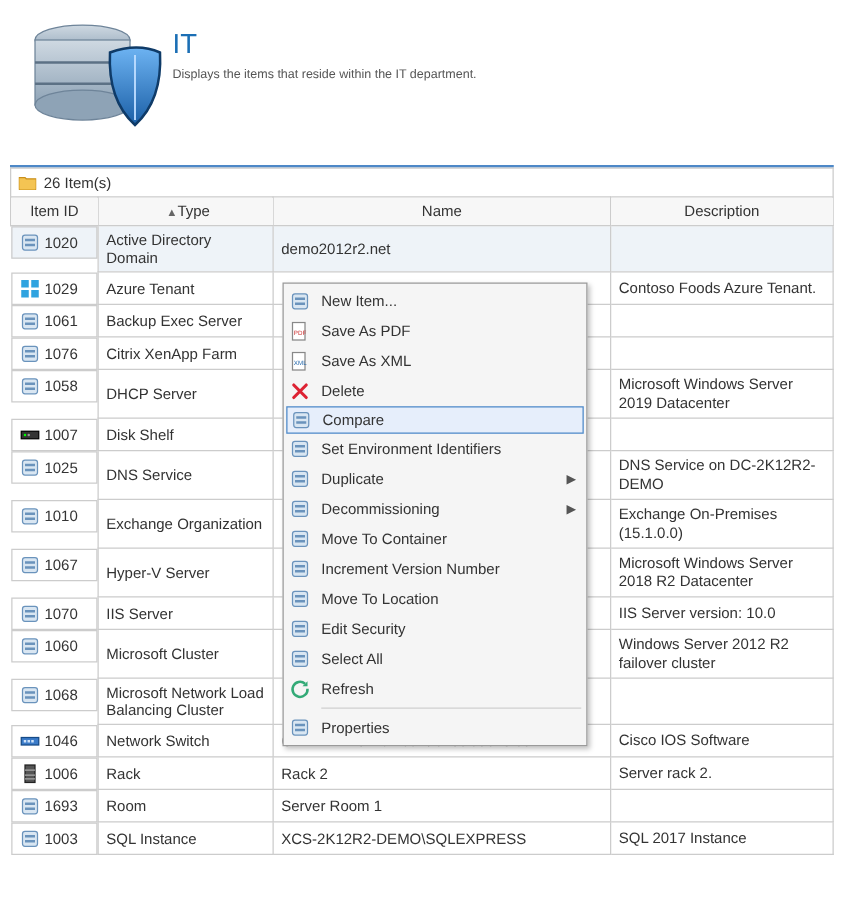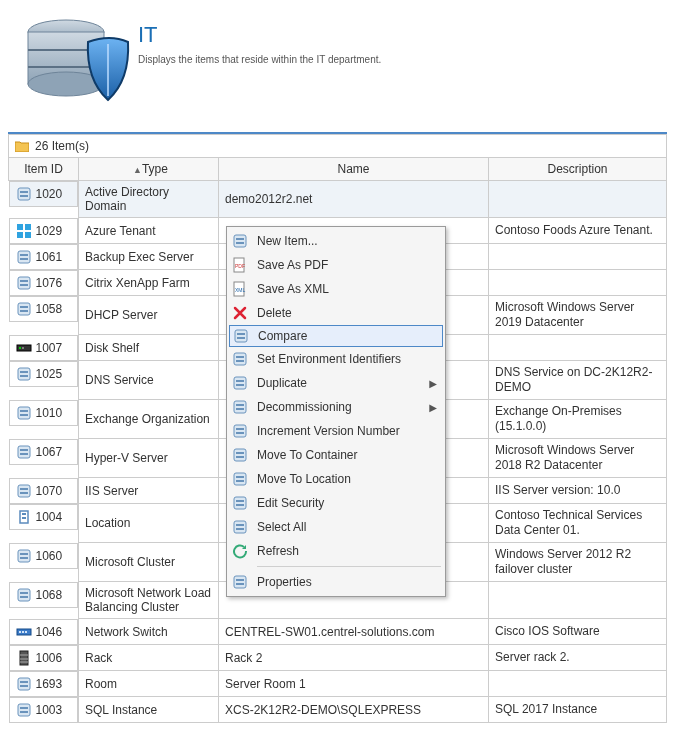--- a/index.html
+++ b/index.html
@@ -63,21 +63,21 @@
   td.idcell { display: flex; align-items: center; gap: 4px; }
   .row-icon { width: 16px; height: 16px; flex-shrink: 0; display:inline-block; }
 
   tr.selected td { background: #eef3f8; }
 
   
   .ctx {
     position: absolute;
     left: 226px;
     top: 226px;
-    width: 220px;
+    width: 244px;
     background: #f5f5f5;
     border: 1px solid #9a9a9a;
     box-shadow: 2px 2px 4px rgba(0,0,0,.25);
     padding: 2px;
     font-size: 12px;
     z-index: 50;
   }
   .ctx-row {
     display: flex; align-items: center;
     height: 24px;
@@ -276,33 +276,20 @@
             </svg></span>
           <span>1070</span>
         </td>
         <td style="white-space:normal;">IIS Server</td>
         <td></td>
         <td class="desc">IIS Server version: 10.0</td>
       </tr>
       <tr>
         <td class="idcell">
           <span class="row-icon"><svg width="16" height="16" viewBox="0 0 16 16">
-              <rect x="4" y="2" width="8" height="12" fill="none" stroke="#5b8bbd" stroke-width="1.5"></rect>
-              <rect x="6" y="4" width="4" height="2" fill="#5b8bbd"></rect>
-              <rect x="6" y="8" width="4" height="2" fill="#5b8bbd"></rect>
-            </svg></span>
-          <span>1004</span>
-        </td>
-        <td style="white-space:normal;">Location</td>
-        <td></td>
-        <td class="desc">Contoso Technical Services Data Center 01.</td>
-      </tr>
-      <tr>
-        <td class="idcell">
-          <span class="row-icon"><svg width="16" height="16" viewBox="0 0 16 16">
               <rect x="2" y="2" width="12" height="12" rx="2" fill="#d9e6f2" stroke="#6a93bc"></rect>
               <rect x="4" y="5" width="8" height="2" fill="#6a93bc"></rect>
               <rect x="4" y="9" width="8" height="2" fill="#6a93bc"></rect>
             </svg></span>
           <span>1060</span>
         </td>
         <td style="white-space:normal;">Microsoft Cluster</td>
         <td></td>
         <td class="desc">Windows Server 2012 R2 failover cluster</td>
       </tr>
@@ -456,31 +443,31 @@
       <span class="arrow">▶</span>
     </div>
     <div class="ctx-row">
       <span class="ci">
         <svg width="16" height="16" viewBox="0 0 16 16">
           <rect x="2" y="2" width="12" height="12" rx="2" fill="#d9e6f2" stroke="#6a93bc"></rect>
           <rect x="4" y="5" width="8" height="2" fill="#6a93bc"></rect>
           <rect x="4" y="9" width="8" height="2" fill="#6a93bc"></rect>
         </svg>
       </span>
+      <span class="lbl">Move To Container</span>
+    </div>
+    <div class="ctx-row">
+      <span class="ci">
+        <svg width="16" height="16" viewBox="0 0 16 16">
+          <rect x="2" y="2" width="12" height="12" rx="2" fill="#d9e6f2" stroke="#6a93bc"></rect>
+          <rect x="4" y="5" width="8" height="2" fill="#6a93bc"></rect>
+          <rect x="4" y="9" width="8" height="2" fill="#6a93bc"></rect>
+        </svg>
+      </span>
       <span class="lbl">Increment Version Number</span>
-    </div>
-    <div class="ctx-row">
-      <span class="ci">
-        <svg width="16" height="16" viewBox="0 0 16 16">
-          <rect x="2" y="2" width="12" height="12" rx="2" fill="#d9e6f2" stroke="#6a93bc"></rect>
-          <rect x="4" y="5" width="8" height="2" fill="#6a93bc"></rect>
-          <rect x="4" y="9" width="8" height="2" fill="#6a93bc"></rect>
-        </svg>
-      </span>
-      <span class="lbl">Move To Container</span>
     </div>
     <div class="ctx-row">
       <span class="ci">
         <svg width="16" height="16" viewBox="0 0 16 16">
           <rect x="2" y="2" width="12" height="12" rx="2" fill="#d9e6f2" stroke="#6a93bc"></rect>
           <rect x="4" y="5" width="8" height="2" fill="#6a93bc"></rect>
           <rect x="4" y="9" width="8" height="2" fill="#6a93bc"></rect>
         </svg>
       </span>
       <span class="lbl">Move To Location</span>

